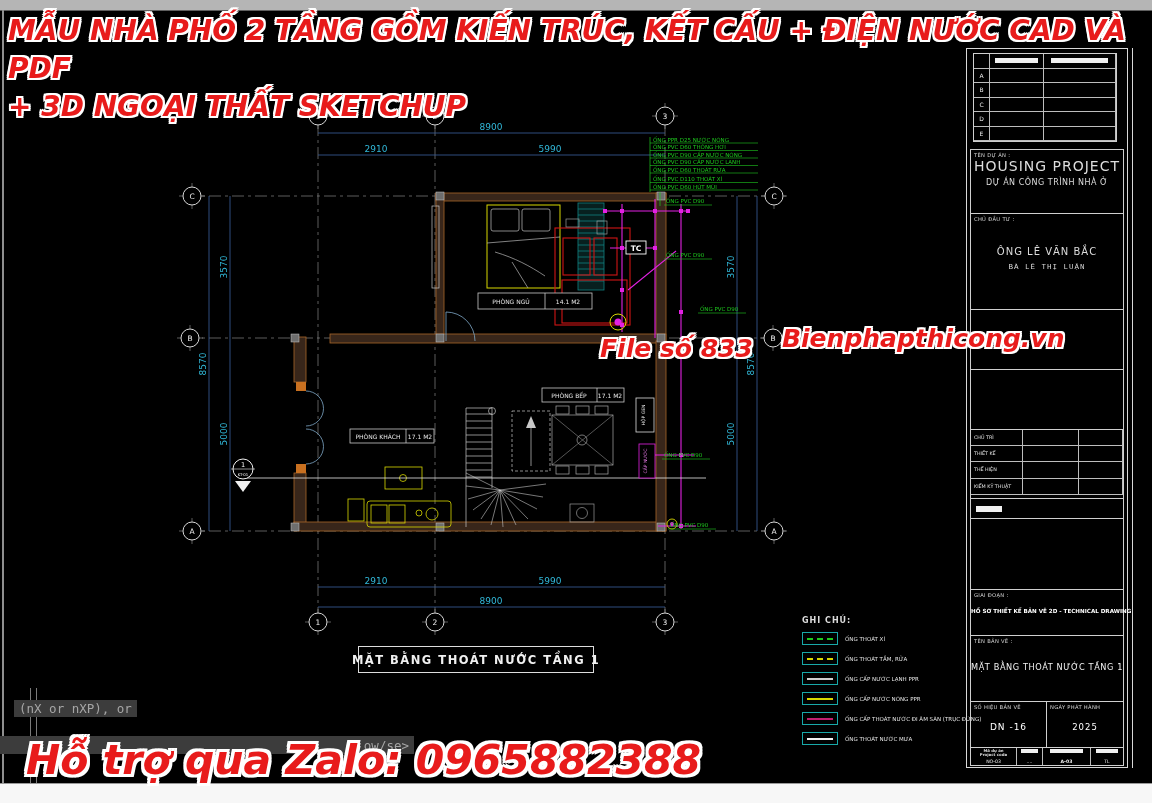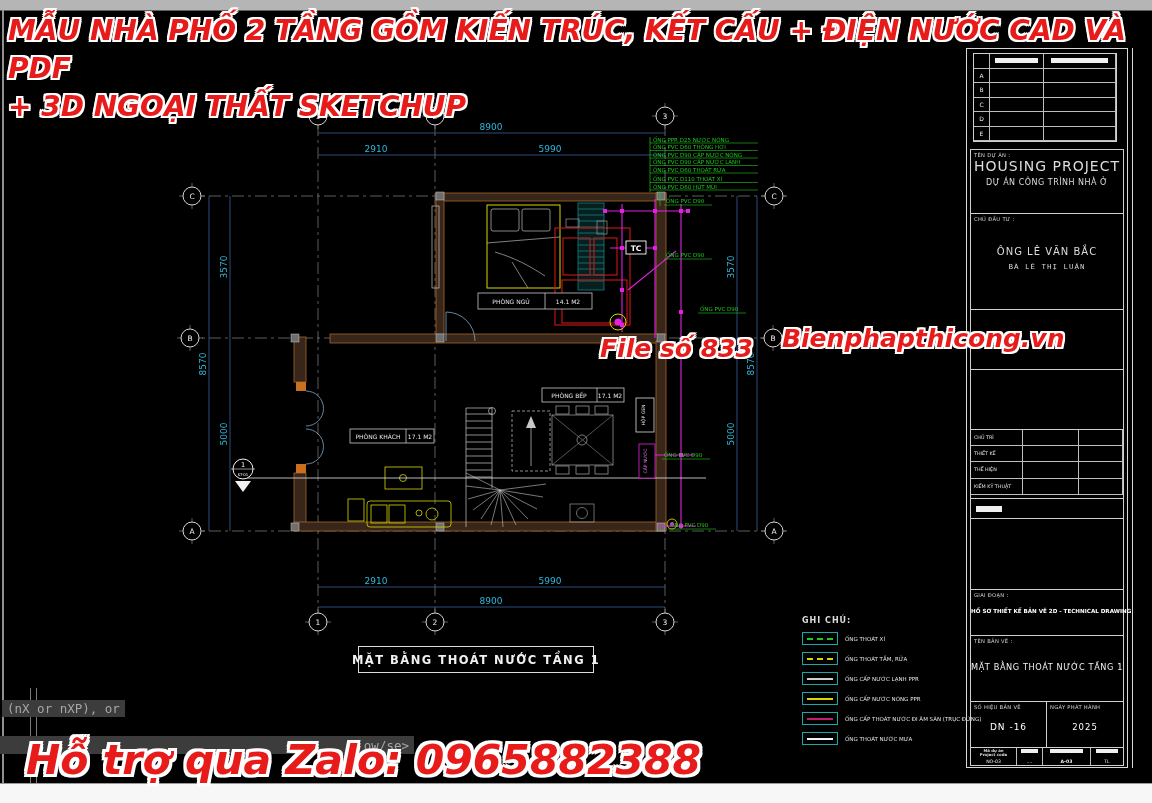--- a/index.html
+++ b/index.html
@@ -551,21 +551,21 @@
         <div style="border-right:none;">
             <span class="whitebar"></span>
             <span class="tinyval">TL</span>
           </div>
       </div>
     </div>
   </div>
 </div>
 <div class="abs" style="left:1132px;top:48px;width:1px;height:720px;background:#d8d8d8;"></div>
 
-<div class="abs cmd" style="left:2px;top:700px;"><span>(nX or nXP), or</span></div>
+<div class="abs cmd" style="left:14px;top:700px;"><span>(nX or nXP), or</span></div>
 <div class="abs cmd" style="left:0;top:736px;width:414px;height:18px;display:flex;justify-content:flex-end;align-items:center;box-sizing:border-box;">
   <span>ow/</span>
   <span>se&gt;</span>
 </div>
 
 <div class="abs red-outline" style="left:8px;top:12px;width:1144px;font-size:28px;line-height:1.35;white-space:normal;">
   <span>MẪU NHÀ PHỐ 2 TẦNG GỒM KIẾN TRÚC, KẾT CẤU + ĐIỆN NƯỚC CAD VÀ PDF</span><br>
   <span>+ 3D NGOẠI THẤT SKETCHUP</span>
 </div>
 <div class="abs red-outline" style="left:600px;top:334px;font-size:25px;">File số 833</div>

